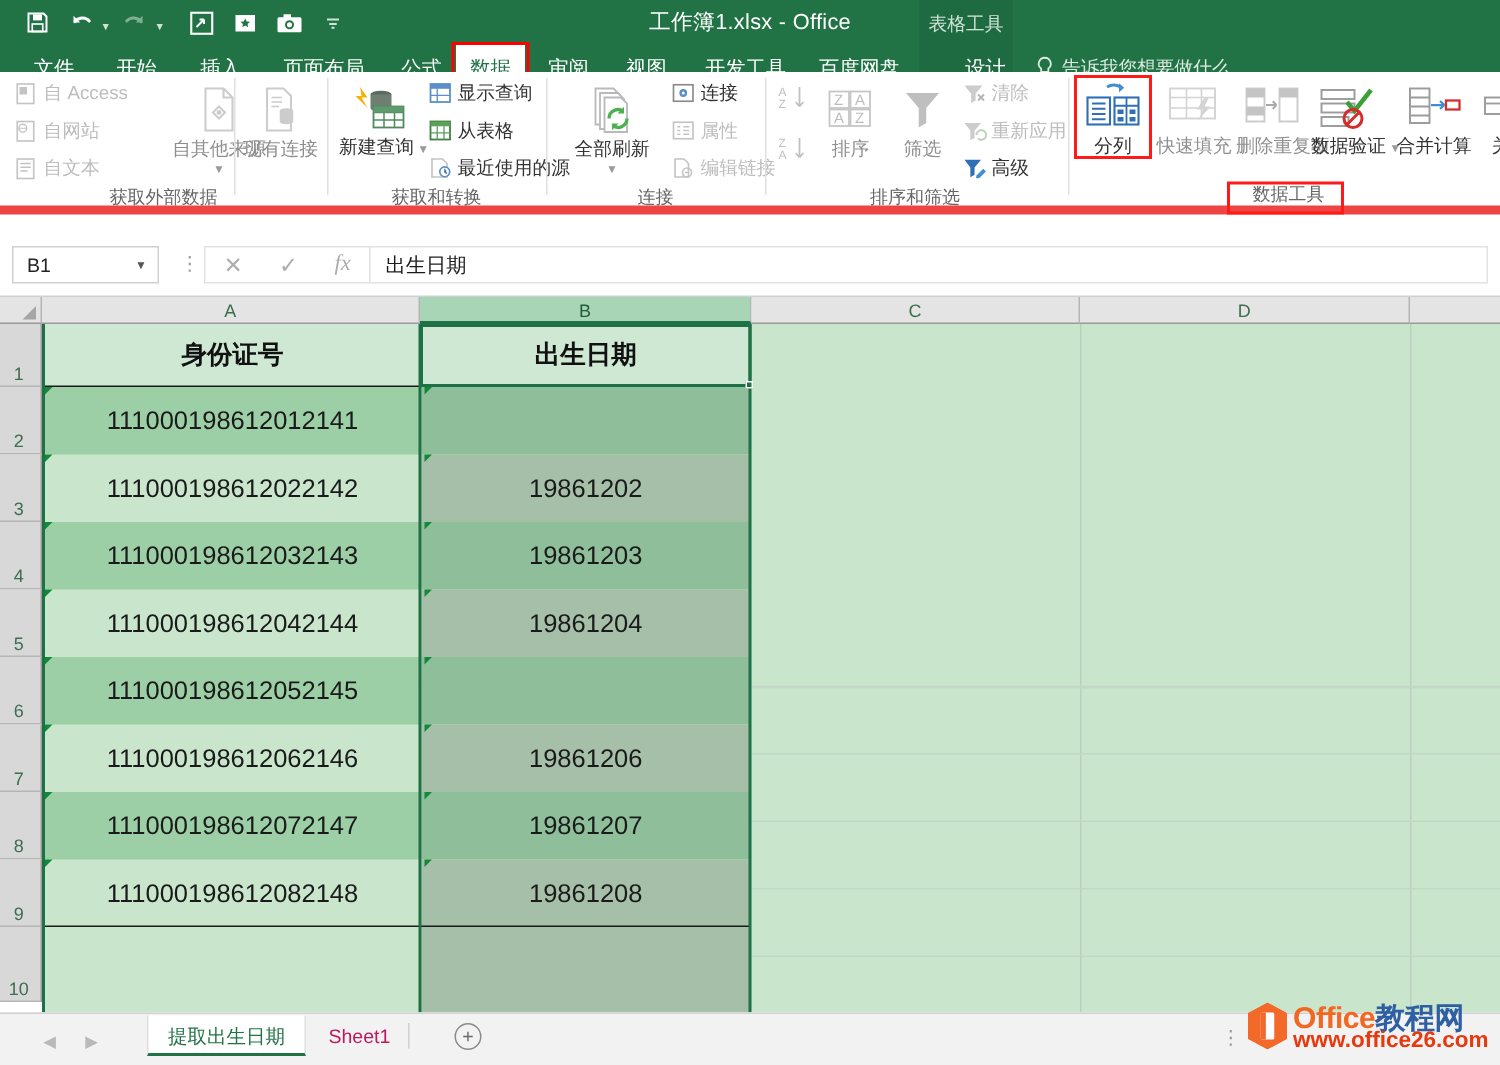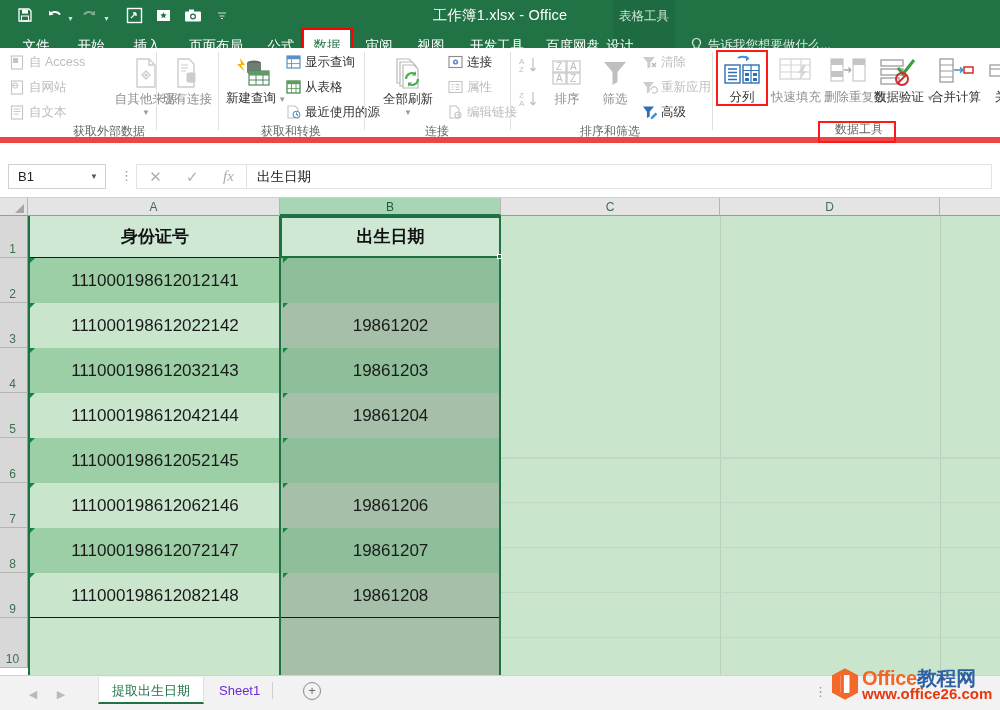--- a/index.html
+++ b/index.html
@@ -178,21 +178,21 @@
     position: absolute; left: 0; top: 675px; width: 1000px; height: 35px;
     background: #f2f2f2; border-top: 1px solid #d0d0d0;
   }
   .navarrow {
     position: absolute; top: 8px; width: 22px; height: 20px;
     display: flex; align-items: center; justify-content: center;
     color: #b9b9b9; font-size: 11px;
   }
   .stab {
     position: absolute; top: 1px; height: 27px; line-height: 28px;
-    padding: 0 13px; font-size: 13px; color: #6d28d9; white-space: nowrap;
+    padding: 0 13px; font-size: 13px; color: #be185d; white-space: nowrap;
   }
   .stab.active {
     background: #ffffff; color: #217346; border-bottom: 2.5px solid #217346;
     border-left: 1px solid #e0e0e0; border-right: 1px solid #e0e0e0;
   }
   .stab-sep { position: absolute; top: 6px; width: 1px; height: 17px; background: #cfcfcf; }
   .addsheet {
     position: absolute; top: 6px; width: 18px; height: 18px;
     border: 1.3px solid #8a8a8a; border-radius: 50%;
     color: #6b6b6b; font-size: 13px; line-height: 15px; text-align: center;
@@ -277,21 +277,21 @@
     <div class="tab" style="left:14px;width:44px;">文件</div>
     <div class="tab" style="left:68px;width:46px;">开始</div>
     <div class="tab" style="left:124px;width:46px;">插入</div>
     <div class="tab" style="left:180px;width:72px;">页面布局</div>
     <div class="tab" style="left:258px;width:46px;">公式</div>
     <div class="tab active" style="left:304px;width:46px;">数据</div>
     <div class="tab" style="left:356px;width:46px;">审阅</div>
     <div class="tab" style="left:408px;width:46px;">视图</div>
     <div class="tab" style="left:462px;width:70px;">开发工具</div>
     <div class="tab" style="left:538px;width:70px;">百度网盘</div>
-    <div class="tab ctx" style="left:589px;width:62px;">设计</div>
+    <div class="tab ctx" style="left:626px;width:62px;">设计</div>
 
     <div class="tab-hl" style="left:301px;top:-2px;width:52px;height:34px;"></div>
 
     <span class="bulb">
       <svg width="13" height="16" viewBox="0 0 13 16">
           <path d="M6.5 1.5a4 4 0 0 0-2.4 7.2V11h4.8V8.7A4 4 0 0 0 6.5 1.5z" fill="none" stroke="#dce9e1" stroke-width="1.2"></path>
           <path d="M4.8 12.6h3.4M5.4 14.3h2.2" stroke="#dce9e1" stroke-width="1.2"></path>
         </svg>
     </span>
     <div class="tellme" style="left:708px;">告诉我您想要做什么...</div>

